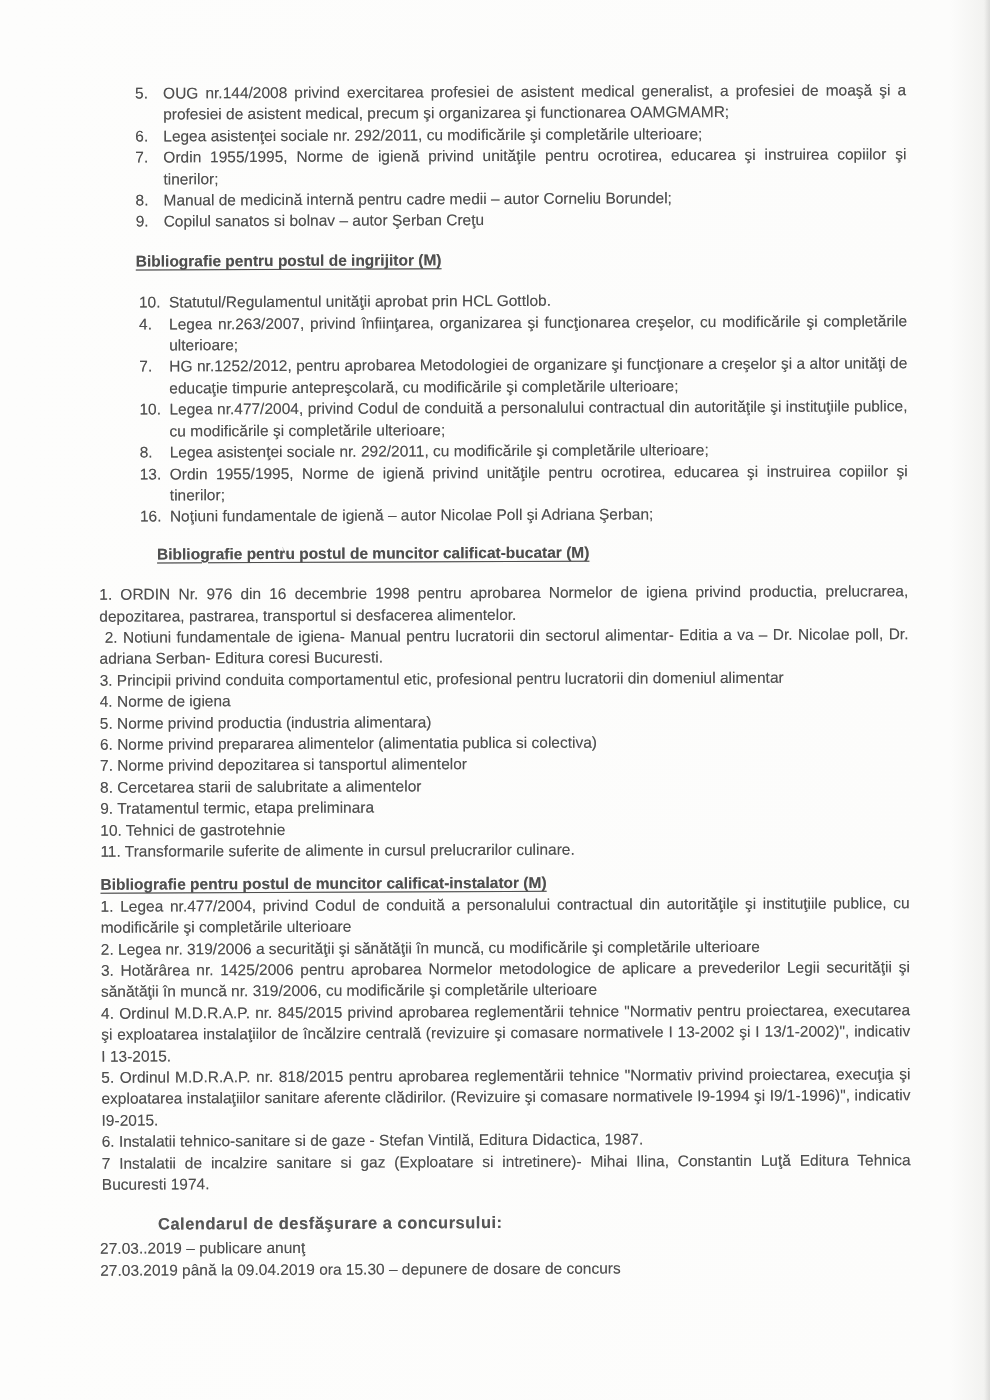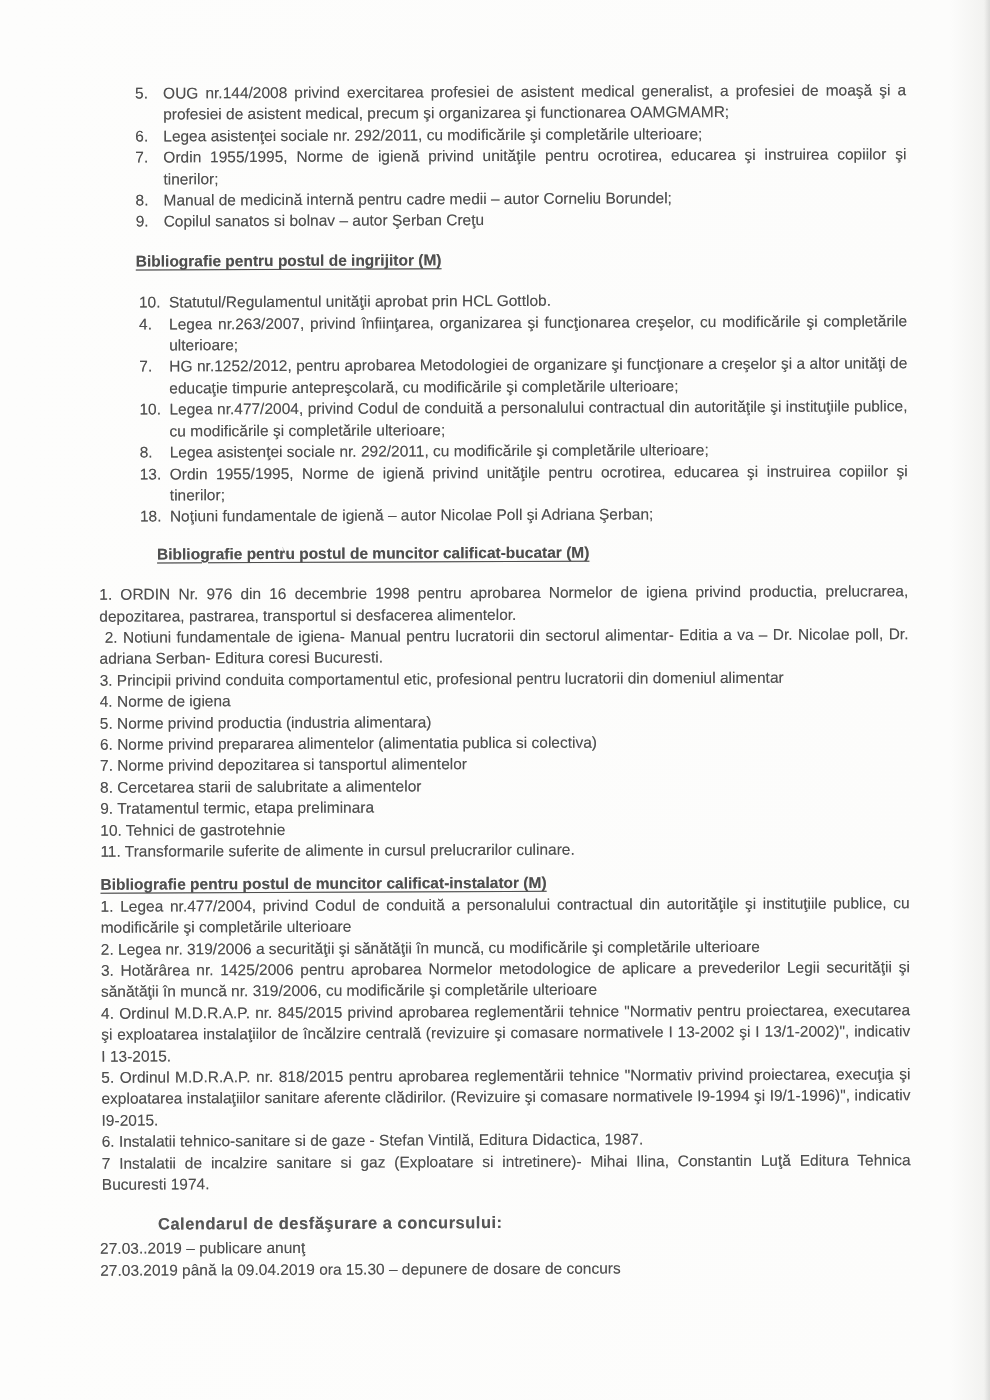--- a/index.html
+++ b/index.html
@@ -116,21 +116,21 @@
       </div>
       <div class="li">
         <span class="num">8.</span>
         <span class="txt">Legea asistenţei sociale nr. 292/2011, cu modificările şi completările ulterioare;</span>
       </div>
       <div class="li">
         <span class="num">13.</span>
         <span class="txt">Ordin 1955/1995, Norme de igienă privind unităţile pentru ocrotirea, educarea şi instruirea copiilor şi tinerilor;</span>
       </div>
       <div class="li">
-        <span class="num">18.</span>
+        <span class="num">16.</span>
         <span class="txt">Noţiuni fundamentale de igienă – autor Nicolae Poll şi Adriana Şerban;</span>
       </div>
     </div>
 
     <h3 class="heading heading-bucatar">Bibliografie pentru postul de muncitor calificat-bucatar (M)</h3>
 
     <div>
       <p class="para">1. ORDIN Nr. 976 din 16 decembrie 1998 pentru aprobarea Normelor de igiena privind productia, prelucrarea, depozitarea, pastrarea, transportul si desfacerea alimentelor.</p>
       <p class="para">&nbsp;2. Notiuni fundamentale de igiena- Manual pentru lucratorii din sectorul alimentar- Editia a va – Dr. Nicolae poll, Dr. adriana Serban- Editura coresi Bucuresti.</p>
       <p class="para">3. Principii privind conduita comportamentul etic, profesional pentru lucratorii din domeniul alimentar</p>

